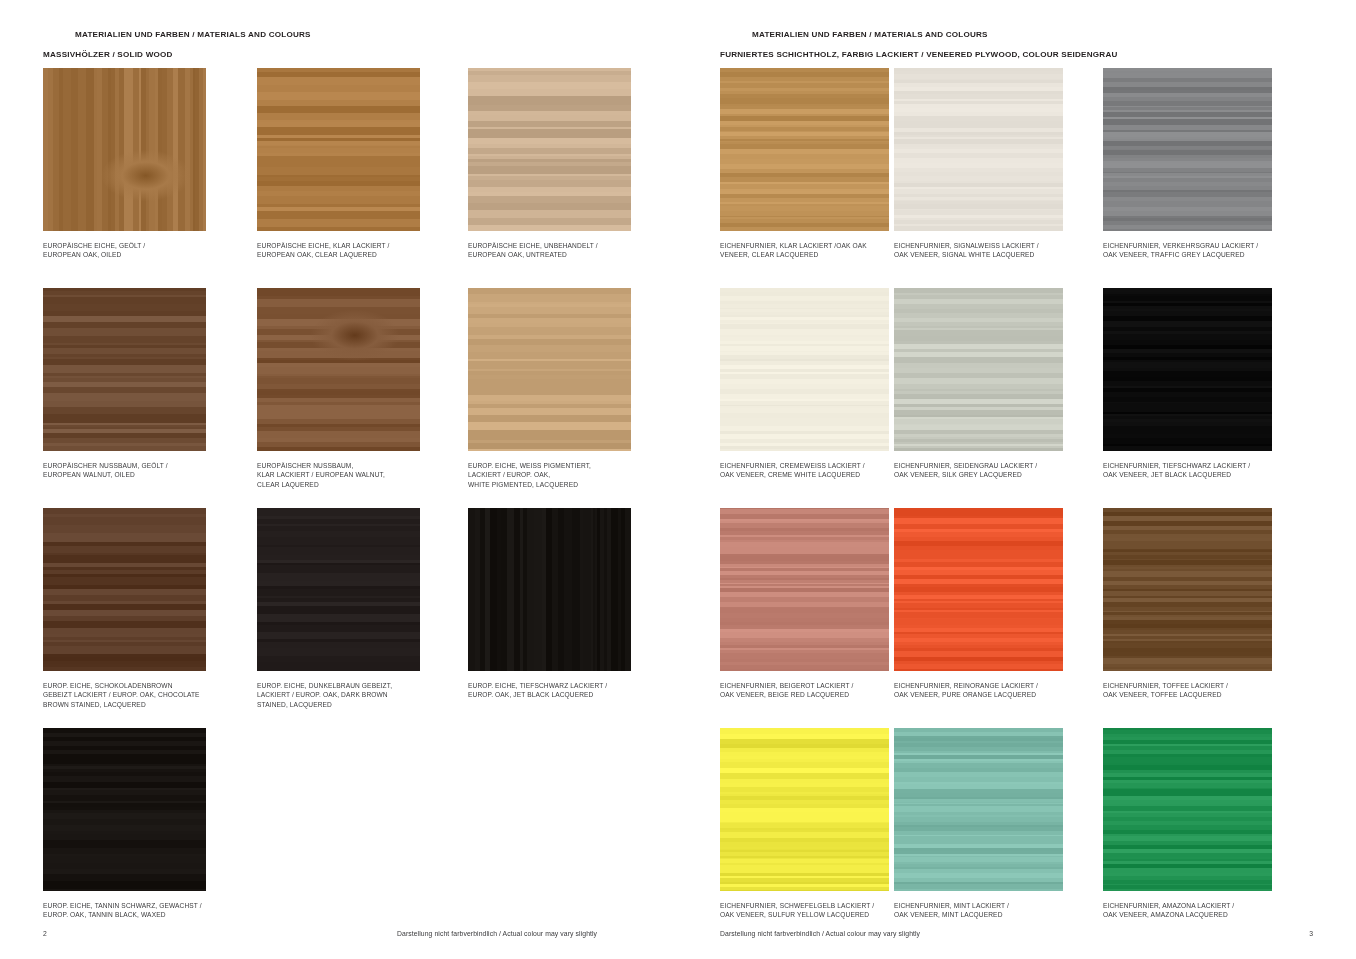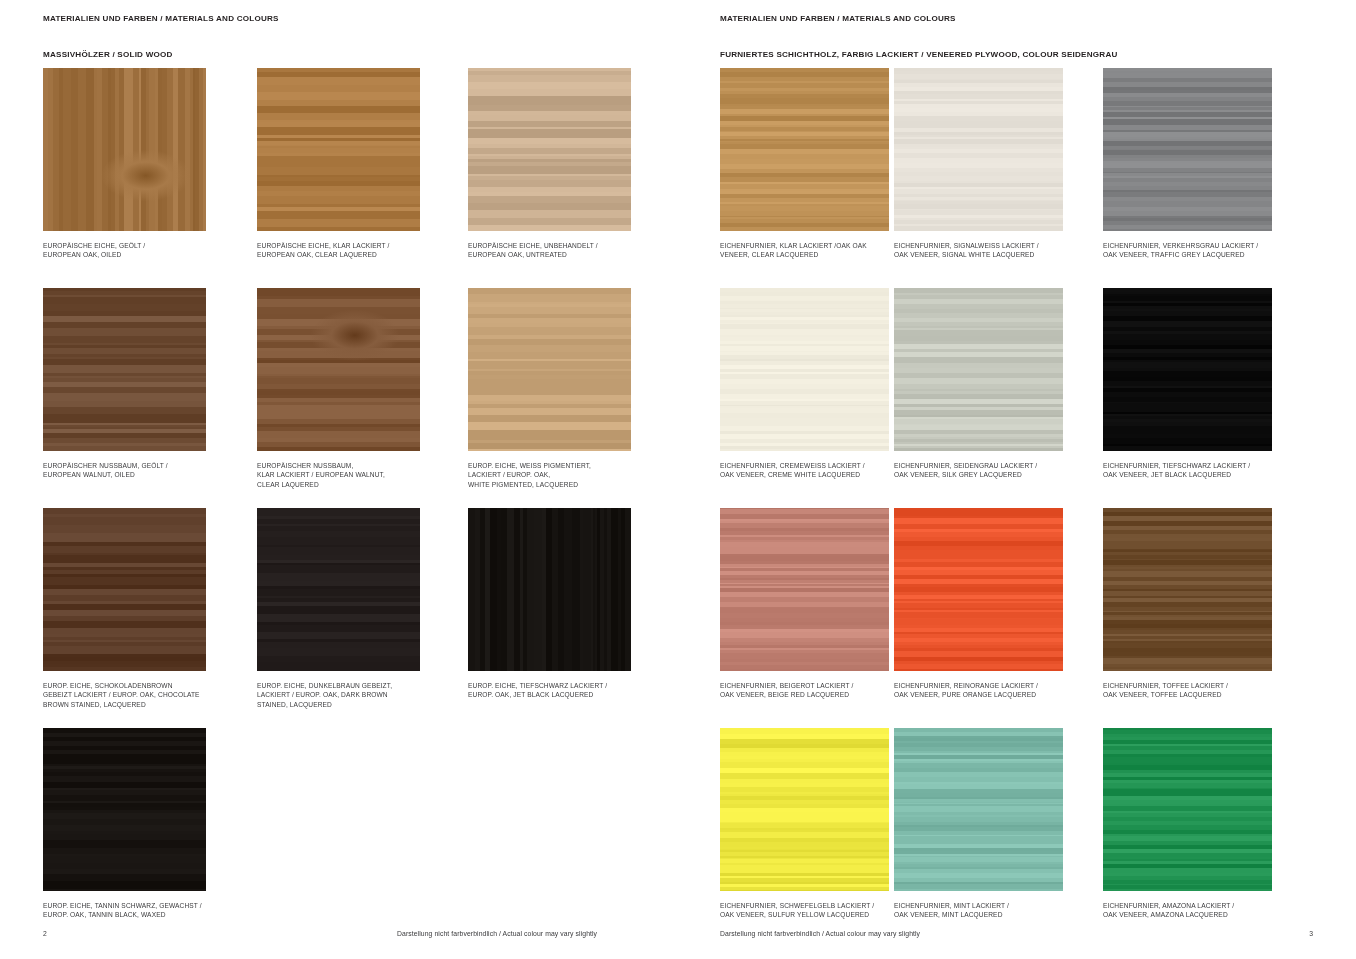--- a/index.html
+++ b/index.html
@@ -41,21 +41,21 @@
 
   
   .hdr {
     position: absolute;
     font-size: 8.1px;
     font-weight: bold;
     letter-spacing: 0.22px;
     color: #231f20;
     white-space: nowrap;
   }
-  .hdr-main { top: 14px; }
+  .hdr-main { top: 30px; margin-left: 32px; }
   .hdr-sub  { top: 50px; }
 
   .page-left  .hdr { left: 43px; }
   .page-right .hdr { left: 42px; }
 
   
   .grid {
     position: absolute;
     top: 68px;
     width: 100%;

